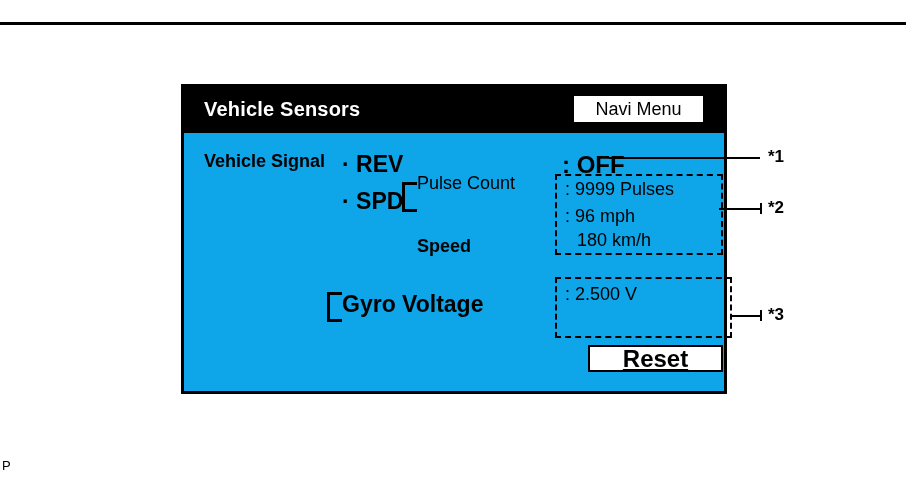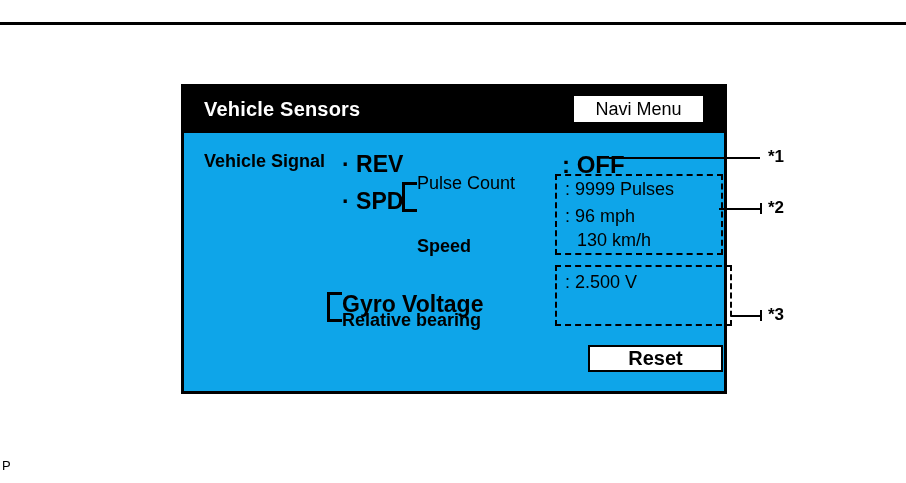--- a/index.html
+++ b/index.html
@@ -137,21 +137,21 @@
     white-space: nowrap;
   }
   .val-rev { left: 378px; top: 18px; }
 
   .dashbox {
     position: absolute;
     border: 2px dashed #000000;
     box-sizing: border-box;
   }
   .dashbox-speed { left: 371px; top: 41px; width: 168px; height: 81px; }
-  .dashbox-sensor { left: 371px; top: 132px; width: 177px; height: 61px; }
+  .dashbox-sensor { left: 371px; top: 144px; width: 177px; height: 61px; }
 
   .dashbox .line {
     position: absolute;
     left: 8px;
     font-size: 18px;
     font-weight: normal;
     white-space: nowrap;
   }
   .dashbox-speed .l1 { top: 3px; }
   .dashbox-speed .l2 { top: 30px; }
@@ -161,25 +161,26 @@
 
   .reset-btn {
     position: absolute;
     left: 404px;
     top: 212px;
     width: 135px;
     height: 27px;
     background: #ffffff;
     border: 2px solid #000000;
     box-sizing: border-box;
-    font-size: 20px;
+    font-size: 24px;
     font-weight: bold;
     display: flex;
     align-items: center;
     justify-content: center;
+    text-decoration: underline;
   }
 
   
   .leader {
     position: absolute;
     height: 2px;
     background: #000000;
   }
   .leader-1 { left: 609px; top: 157px; width: 151px; }
   .leader-2 { left: 719px; top: 208px; width: 42px; }
@@ -231,26 +232,25 @@
     <div class="val val-rev">: OFF</div>
 
     <div class="bullet-row bullet-spd">· SPD</div>
     <div class="brace brace-spd"></div>
     <div class="sub-pulse">Pulse Count</div>
     <div class="sub-speed">Speed</div>
 
     <div class="dashbox dashbox-speed">
       <div class="line l1">: 9999 Pulses</div>
       <div class="line l2">: 96 mph</div>
-      <div class="line l3">130 km/h</div>
+      <div class="line l3">180 km/h</div>
     </div>
 
     <div class="brace brace-sensor"></div>
     <div class="sub-gyro">Gyro Voltage</div>
-    <div class="sub-bear">Relative bearing</div>
 
     <div class="dashbox dashbox-sensor">
       <div class="line l1">: 2.500 V</div>
     </div>
 
     <div class="reset-btn">Reset</div>
   </div>
 </div>
 
 <div class="leader leader-1"></div>

